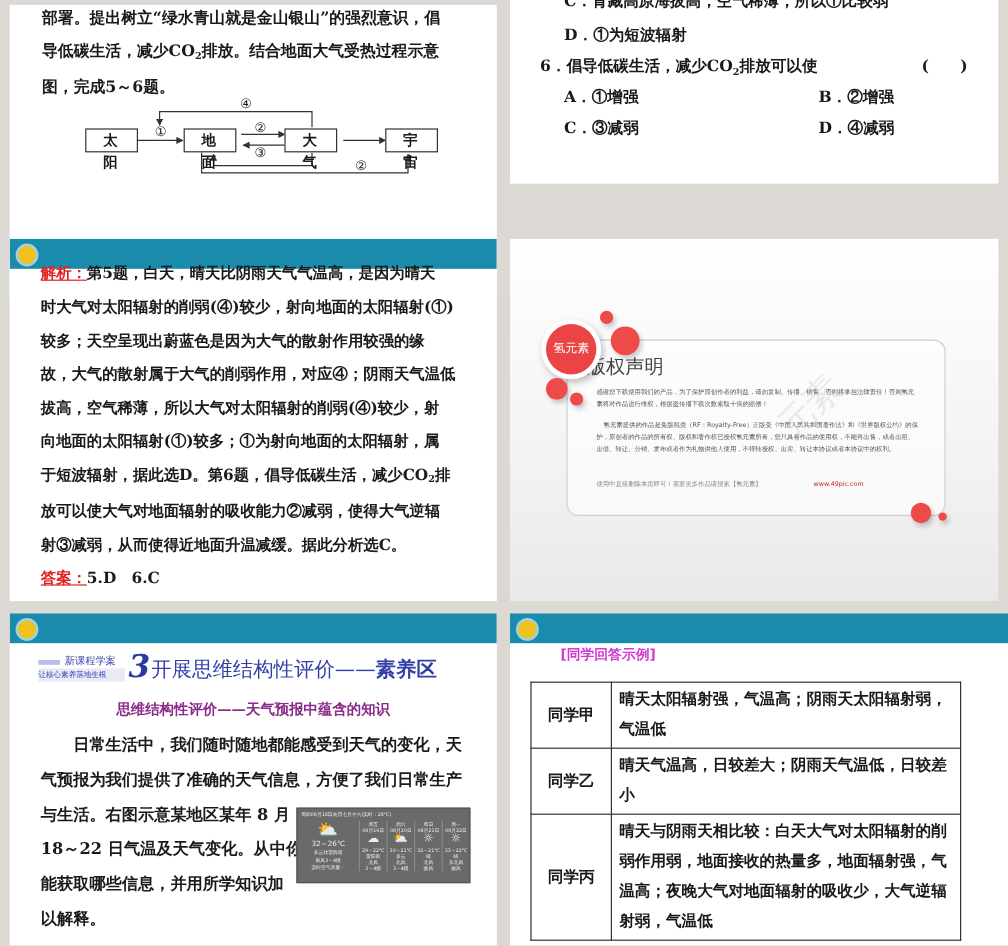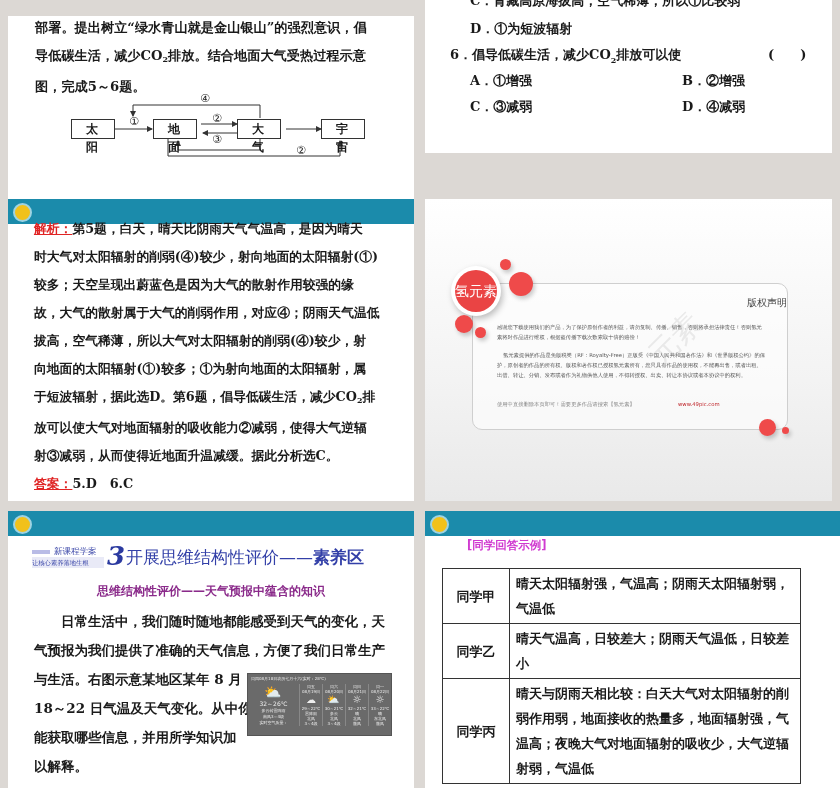--- a/index.html
+++ b/index.html
@@ -1,19 +1,19 @@
 <!DOCTYPE html>
 <html><head>
 <meta charset="utf-8">
 <style>
   html, body { margin:0; padding:0; }
   body { width:840px; height:788px; background:#dcd8d4; position:relative; overflow:hidden;
          font-family:"DejaVu Serif","Liberation Serif",serif; color:#1a1a1a; }
   .slide { position:absolute; background:#fff; overflow:hidden; }
-  .s1 { left:8px; top:16px; width:406px; height:245px; }
+  .s1 { left:8px; top:4px; width:406px; height:245px; }
   .s2 { left:425px; top:0; width:407px; height:153px; }
   .s3 { left:8px; top:199px; width:406px; height:302px; }
   .s4 { left:425px; top:199px; width:407px; height:302px; background:linear-gradient(#ffffff,#f3f3f3 60%,#e9e9e9); }
   .s5 { left:8px; top:511px; width:406px; height:358px; }
   .s6 { left:425px; top:511px; width:452px; height:277px; }
   .bar { position:absolute; left:0; top:0; right:0; height:25px; background:#1b8bab; }
   .dot { position:absolute; left:5px; top:4px; width:15px; height:15px; border-radius:50%;
          background:#f1c11b; border:2px solid #9ed3e2; }
   .para { position:absolute; font-size:13.2px; line-height:28px; font-weight:bold; }
   .para sub { font-size:8px; vertical-align:-2px; }
@@ -21,29 +21,29 @@
   
   .diag { position:absolute; left:55px; top:75px; width:300px; height:70px; }
   .box { position:absolute; border:1px solid #333; background:#fff; font-size:12px; font-weight:bold;
          text-align:center; line-height:18px; height:18px; letter-spacing:8px; padding-left:6px; }
   .num { position:absolute; font-size:11px; font-family:"DejaVu Sans",sans-serif; }
   
   .qline { position:absolute; font-size:13px; font-weight:bold; }
   
   .cpanel { position:absolute; left:47px; top:84px; width:314px; height:145px; border:1px solid #cfcfcf;
             border-radius:10px; background:rgba(255,255,255,.6); }
-  .ctitle { position:absolute; left:16px; right:0; top:12px; text-align:right; font-family:"DejaVu Sans",sans-serif;
-            font-size:10px; color:#444; }
+  .ctitle { position:absolute; left:16px; right:0; top:12px; text-align:left; font-family:"DejaVu Sans",sans-serif;
+            font-size:16px; color:#444; }
   .ctext { position:absolute; left:24px; right:20px; font-family:"DejaVu Sans",sans-serif; font-size:5.3px;
            line-height:10px; color:#555; }
   .circ { position:absolute; border-radius:50%; background:#ef4a4a; box-shadow:2px 3px 4px rgba(0,0,0,.2); }
   .logo-ring { position:absolute; left:26px; top:67px; width:50px; height:50px; border-radius:50%; background:#fff;
                box-shadow:2px 3px 6px rgba(0,0,0,.25); }
   .logo-in { position:absolute; left:4px; top:4px; width:42px; height:42px; border-radius:50%; background:#ea4444;
-             color:#fff; font-family:"DejaVu Sans",sans-serif; font-size:14px; line-height:42px; text-align:center; }
+             color:#fff; font-family:"DejaVu Sans",sans-serif; font-size:10px; line-height:42px; text-align:center; }
   
   .hdr-badge { position:absolute; left:24px; top:35px; width:72px; font-size:8.5px; line-height:11px; color:#3a46a8; }
   .hdr-badge .l1 { display:block; padding-left:22px; background:linear-gradient(90deg,#b9bce6 0 18px,transparent 18px) no-repeat 0 4px/18px 4px; }
   .hdr-badge .l2 { display:block; font-size:6.3px; background:#e9eaf7; }
   .hdr-num { position:absolute; left:99px; top:30px; font-size:26px; font-style:italic; font-weight:bold; color:#2b3aa0; }
   .hdr-title { position:absolute; left:118px; top:35px; font-family:"DejaVu Sans",sans-serif; font-size:17px; color:#3340a8; }
   .hdr-title b { font-weight:bold; }
   .sub-title { position:absolute; left:0; right:0; top:72px; text-align:center; font-size:12px; font-weight:bold; color:#8a2a8a; }
   .wx { position:absolute; left:239px; top:162px; width:143px; height:61px; background:#6a6a6a; border:1px solid #555;
         color:#eee; font-family:"DejaVu Sans",sans-serif; font-size:4px; }

